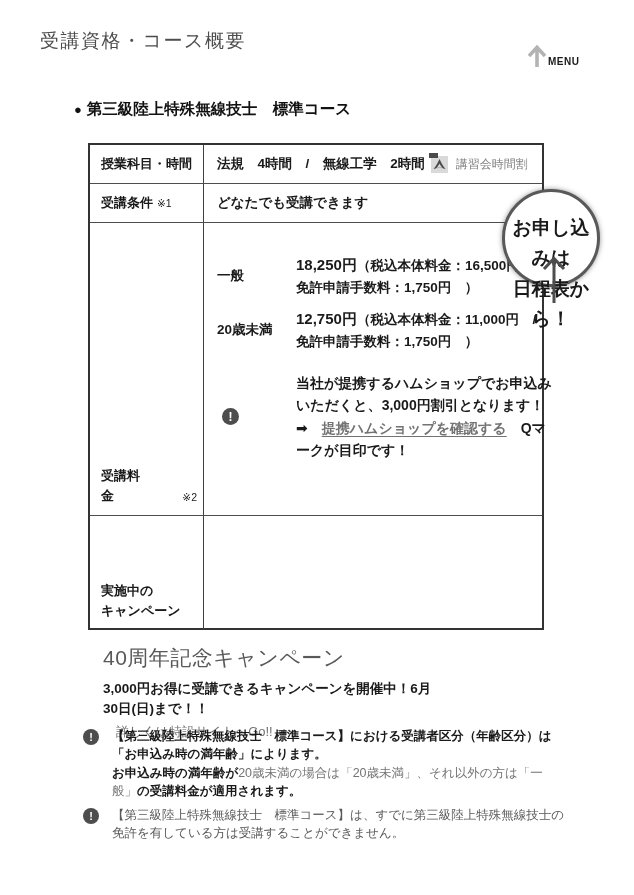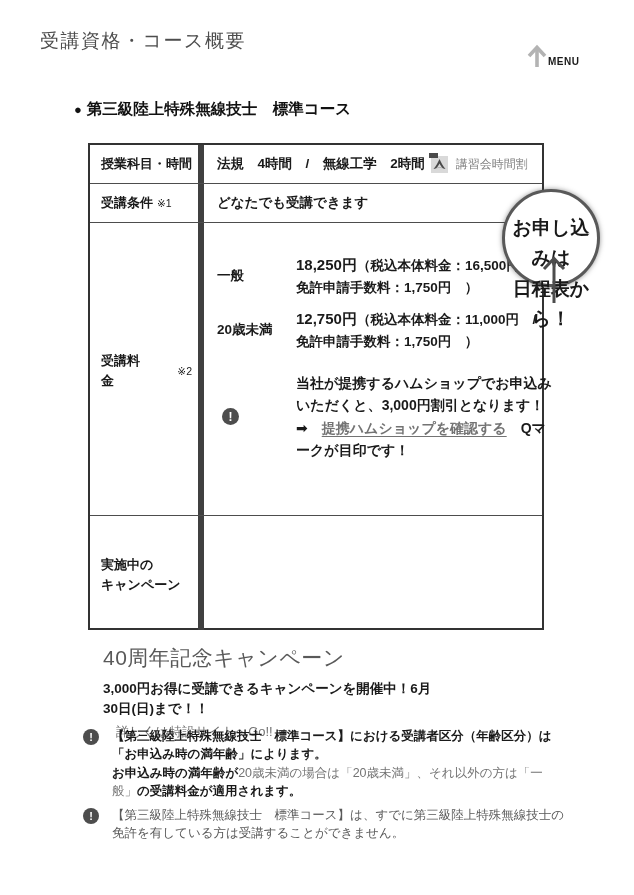--- a/index.html
+++ b/index.html
@@ -30,26 +30,26 @@
   }
   .section-heading .bullet { font-size:13px; margin-right:5px; }
   
   .course-table {
     position:absolute; left:88px; top:143px; width:456px;
     border:2px solid #333; background:#fff;
   }
   .t-row { display:flex; border-bottom:1px solid #4d4d4d; }
   .t-row:last-child { border-bottom:none; }
   .t-label {
-    width:114px; flex:0 0 114px; border-right:6px solid #404040;
+    width:114px; flex:0 0 114px; border-right:1px solid #404040;
     padding:10px 6px 10px 11px;
     font-size:13px; font-weight:bold; color:#1a1a1a;
     display:flex; align-items:center; line-height:1.5;
   }
-  .t-label.top { align-items:center; padding-top:13px;gap:32px; }
+  .t-label.top { align-items:flex-end; padding-top:13px;gap:32px; }
   .t-label .marker { font-size:10.5px; font-weight:normal; margin-left:4px; position:relative; top:1px; }
   .t-value {
     flex:1; padding:10px 8px 10px 13px;
     font-size:13.5px; font-weight:bold; color:#1a1a1a;
     display:flex; align-items:center; line-height:1.5;
   }
   .row-simple { height:39px; }
   .row-simple2 { height:38px; }
   .row-fee { height:293px; }
   .row-campaign { height:112px;flex-direction:column; }

